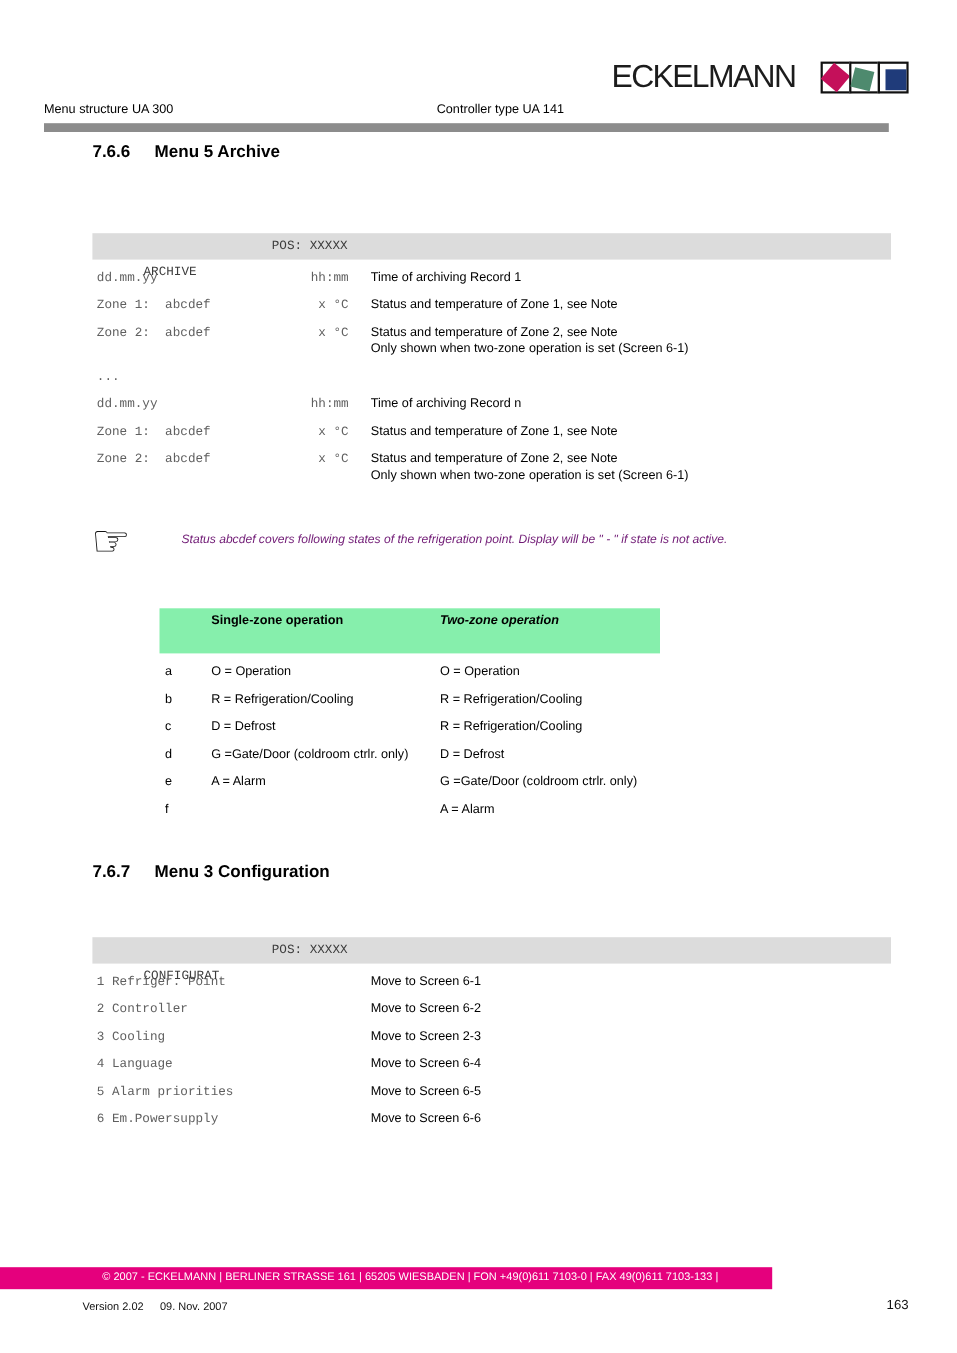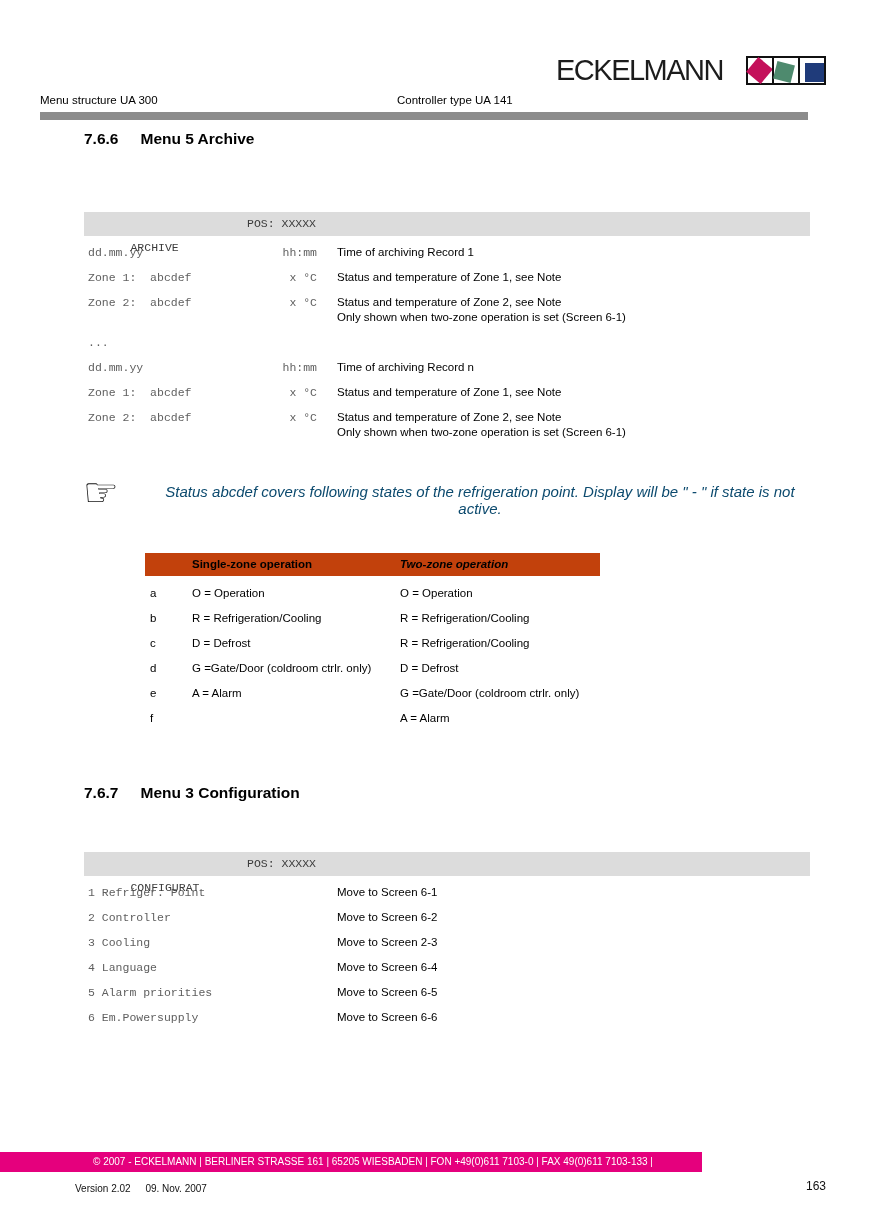--- a/index.html
+++ b/index.html
@@ -48,26 +48,26 @@
   }
   .mono-cell { box-sizing:border-box; width:233px; padding-left:4px; display:flex; justify-content:space-between; flex:none; }
   .desc-cell { margin-left:20px; font-size:11.5px; color:#000; }
   .desc-cell .line2 { }
   .row-gap { margin-top:3px; }
 
   
   .note-icon { position:absolute; left:83px; top:472px; font-size:40px; line-height:40px; color:#111; }
   .note-text {
     position:absolute; left:165px; top:483px; width:630px;
-    font-style:italic; font-size:15px; line-height:17px; color:#0c4a6e;text-align:center;
+    font-style:italic; font-size:11px; line-height:17px; color:#701a75;
   }
 
   
   .states-table { position:absolute; left:145px; top:553px; width:455px; }
-  .s-header { position:relative; height:23px; line-height:23px; background:#c2410c; font-size:11.5px; font-weight:bold; }
+  .s-header { position:relative; height:41px; line-height:23px; background:#86efac; font-size:11.5px; font-weight:bold; }
   .s-header .c1 { position:absolute; left:47px; top:0; }
   .s-header .c2 { position:absolute; left:255px; top:0;font-style:italic; }
   .s-rows { padding-top:10px; }
   .s-row { display:flex; line-height:15px; margin-bottom:10px; font-size:11.5px; }
   .s-key  { box-sizing:border-box; width:47px; padding-left:5px; flex:none; }
   .s-col1 { width:208px; flex:none; }
   .s-col2 { flex:1; }
 
   
   .footer-bar {

